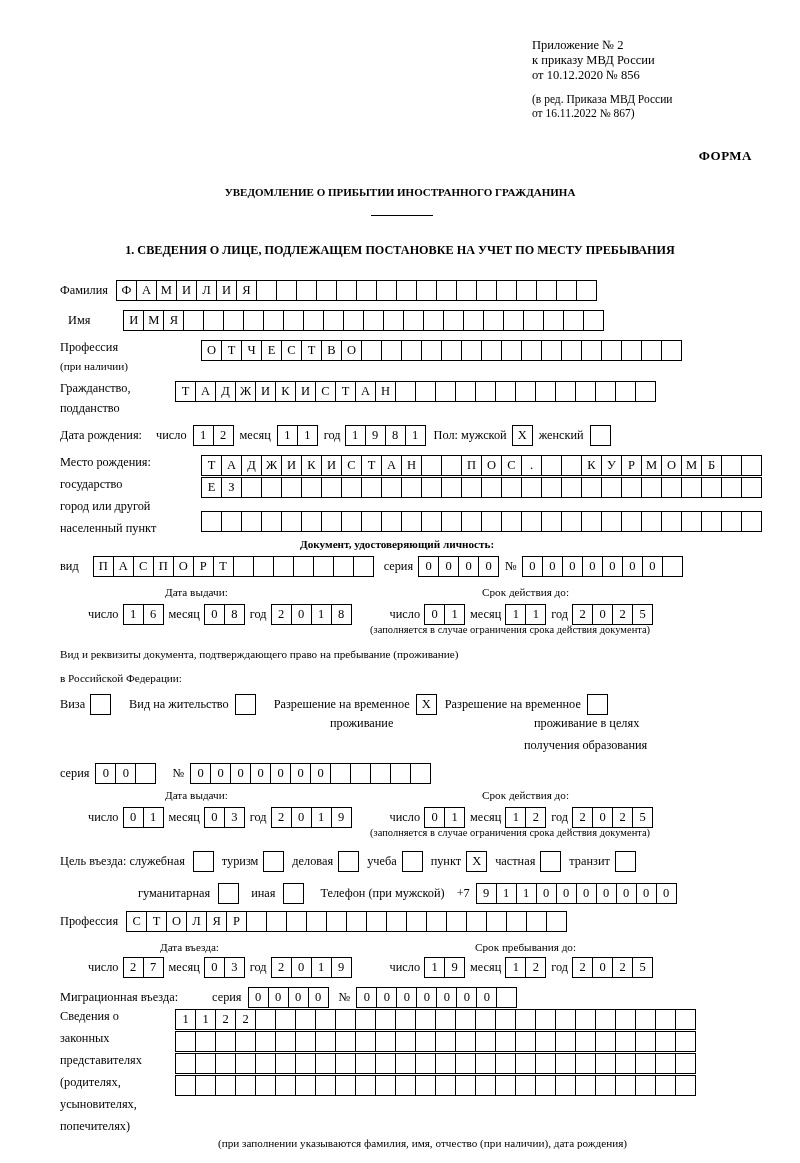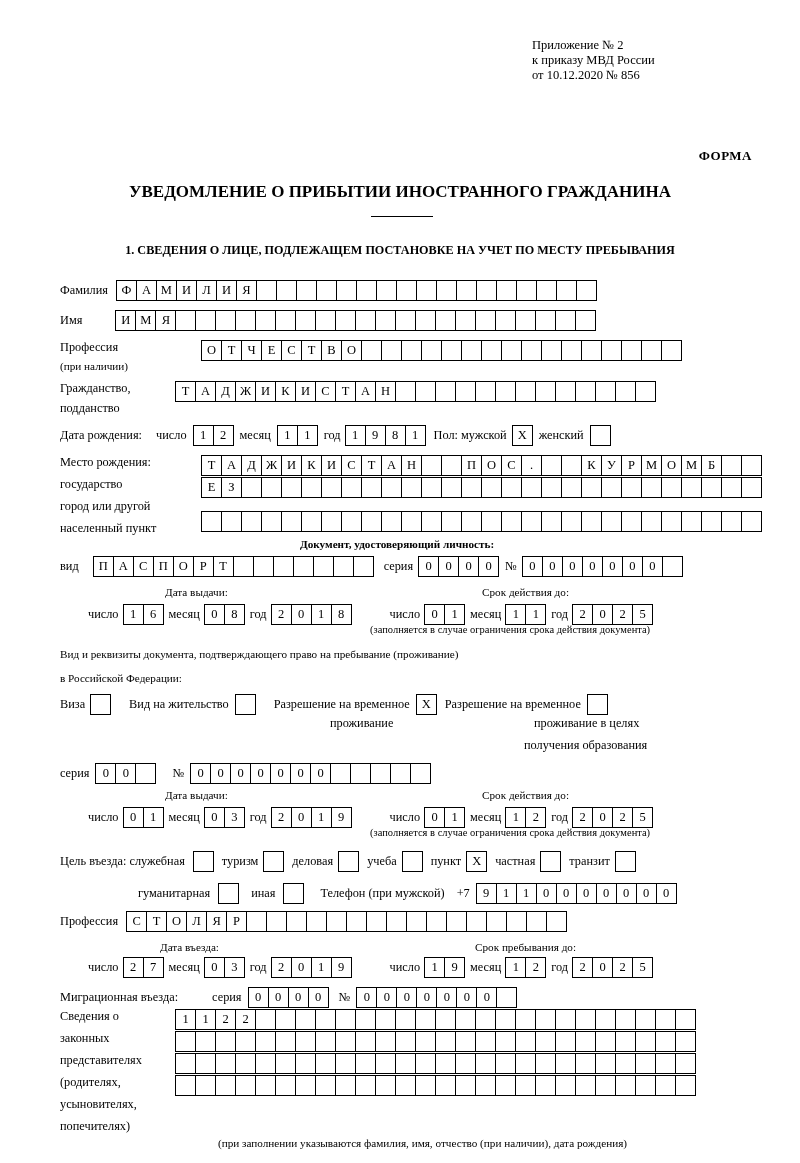--- a/index.html
+++ b/index.html
@@ -10,21 +10,21 @@
     font-size:12px;
   }
   .page{position:relative;width:800px;height:1163px;padding:0;box-sizing:border-box;}
 
   
   .hdr{position:absolute;right:48px;top:38px;text-align:left;font-size:12.5px;line-height:15px;width:220px;}
   .hdr .l{display:block;white-space:nowrap;}
   .hdr .sub{margin-top:9px;font-size:11.5px;line-height:14px;}
   .forma{position:absolute;right:48px;top:148px;font-weight:bold;font-size:13px;letter-spacing:.5px;}
 
-  .title{position:absolute;left:0;right:0;top:183px;text-align:center;font-weight:bold;font-size:17px;line-height:18px;}
+  .title{position:absolute;left:0;right:0;top:183px;text-align:center;font-weight:bold;font-size:11px;line-height:18px;}
   .title .u{display:inline-block;border-bottom:1px solid #000;width:62px;vertical-align:-2px;margin-left:4px;}
   .section1{position:absolute;left:0;right:0;top:243px;text-align:center;font-weight:bold;font-size:12.2px;}
 
   
   .row{position:absolute;display:flex;align-items:center;}
   .lbl{white-space:nowrap;font-size:12.3px;}
   .lbl.small{font-size:11.2px;}
   .b{display:inline-flex;align-items:center;justify-content:center;
      width:21px;height:21px;border:1px solid #000;box-sizing:border-box;
      font-size:12.5px;font-family:"Liberation Serif",serif;background:#fff;}
@@ -37,20 +37,24 @@
 </style>
 </head>
 <body>
 
 <div class="page">
 
   <div class="hdr">
     <span class="l">Приложение № 2</span>
     <span class="l">к приказу МВД России</span>
     <span class="l">от 10.12.2020 № 856</span>
+    <div class="sub">
+      <span class="l">(в ред. Приказа МВД России</span>
+      <span class="l">от 16.11.2022 № 867)</span>
+    </div>
   </div>
   <div class="forma">ФОРМА</div>
 
   <div class="title">
     <div>УВЕДОМЛЕНИЕ О ПРИБЫТИИ ИНОСТРАННОГО ГРАЖДАНИНА</div>
     <div><span class="u"></span></div>
   </div>
 
   <div class="section1">1. СВЕДЕНИЯ О ЛИЦЕ, ПОДЛЕЖАЩЕМ ПОСТАНОВКЕ НА УЧЕТ ПО МЕСТУ ПРЕБЫВАНИЯ</div>
 
@@ -78,21 +82,21 @@
           <span class="b" style="width:21px"></span>
           <span class="b" style="width:21px"></span>
           <span class="b" style="width:21px"></span>
           <span class="b" style="width:21px"></span>
           <span class="b" style="width:21px"></span>
           <span class="b" style="width:21px"></span>
           <span class="b" style="width:21px"></span>
           <span class="b" style="width:21px"></span>
         </span>
       </div>
-      <div class="row" style="left: 60px; top: 310px;">
+      <div class="row" style="left: 68px; top: 310px;">
         <span class="lbl ">Имя</span>
         <span style="display:inline-block;width:33px"></span>
         <span class="cells">
           <span class="b" style="width:21px">И</span>
           <span class="b" style="width:21px">М</span>
           <span class="b" style="width:21px">Я</span>
           <span class="b" style="width:21px"></span>
           <span class="b" style="width:21px"></span>
           <span class="b" style="width:21px"></span>
           <span class="b" style="width:21px"></span>

